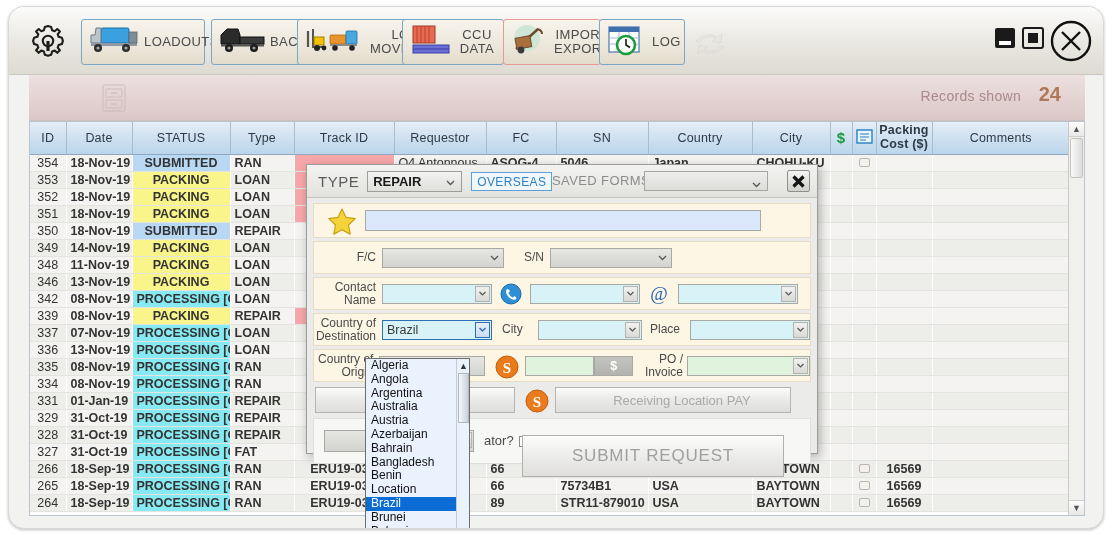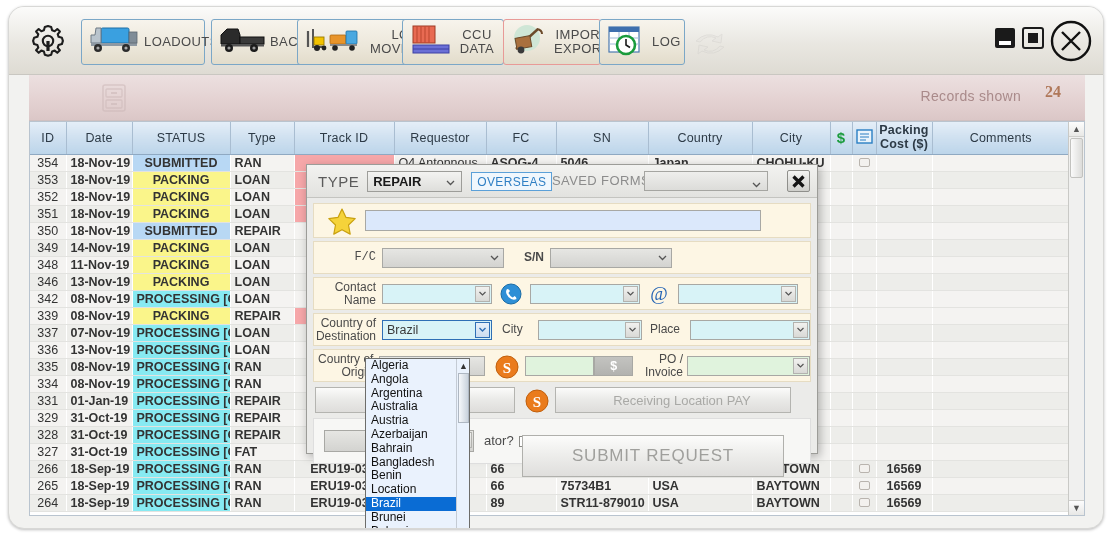--- a/index.html
+++ b/index.html
@@ -88,22 +88,22 @@
   }
   .records-label {
     position: absolute; right: 64px; top: 13px;
     font-family: "Liberation Sans Narrow","Liberation Sans",sans-serif;
     font-size: 14px;
     color: #a98a8a;
     letter-spacing: .3px;
   }
   .records-count {
     position: absolute; right: 24px; top: 8px;
-    font-family: Liberation Serif, serif;
-    font-size: 16px; font-weight: bold;
+    font-family: Liberation Sans, sans-serif;
+    font-size: 20px; font-weight: bold;
     color: #b0785a;
   }
 
   
   .grid-wrap {
     position: absolute; left: 20px; top: 114px;
     width: 1056px; height: 395px;
     background: #ffffff;
     border: 1px solid #b9c4cf;
     overflow: hidden;
@@ -929,30 +929,30 @@
             <svg width="30" height="28" viewBox="0 0 30 28">
               <path d="M15 2 l4 8.4 9.2 1.2 -6.7 6.4 1.7 9.1 -8.2 -4.4 -8.2 4.4 1.7 -9.1 -6.7 -6.4 9.2 -1.2z" fill="#f5d33a" stroke="#c9a110" stroke-width="1.2" stroke-linejoin="round"></path>
             </svg>
           </span>
           <div class="inp blue" style="width:396px;height:21px;margin-left:6px;">
             <span></span>
           </div>
         </div>
 
         <div class="frow">
-          <span class="flabel" style="width:62px;font-family:Liberation Mono, monospace;">F/C</span>
+          <span class="flabel" style="width:62px;">F/C</span>
           <div class="inp grey" style="width:122px;margin-left:6px;">
             <span></span>
             <span class="chev">
               <svg width="11" height="11" viewBox="0 0 11 11">
                   <path d="M2 4 L5.5 7.5 L9 4" stroke="#555" stroke-width="1.3" fill="none"></path>
                 </svg>
             </span>
           </div>
-          <span class="flabel" style="width:32px;margin-left:8px;font-weight:bold;">S/N</span>
+          <span class="flabel" style="width:32px;margin-left:8px;">S/N</span>
           <div class="inp grey" style="width:122px;margin-left:6px;">
             <span></span>
             <span class="chev">
               <svg width="11" height="11" viewBox="0 0 11 11">
                   <path d="M2 4 L5.5 7.5 L9 4" stroke="#555" stroke-width="1.3" fill="none"></path>
                 </svg>
             </span>
           </div>
         </div>
 

